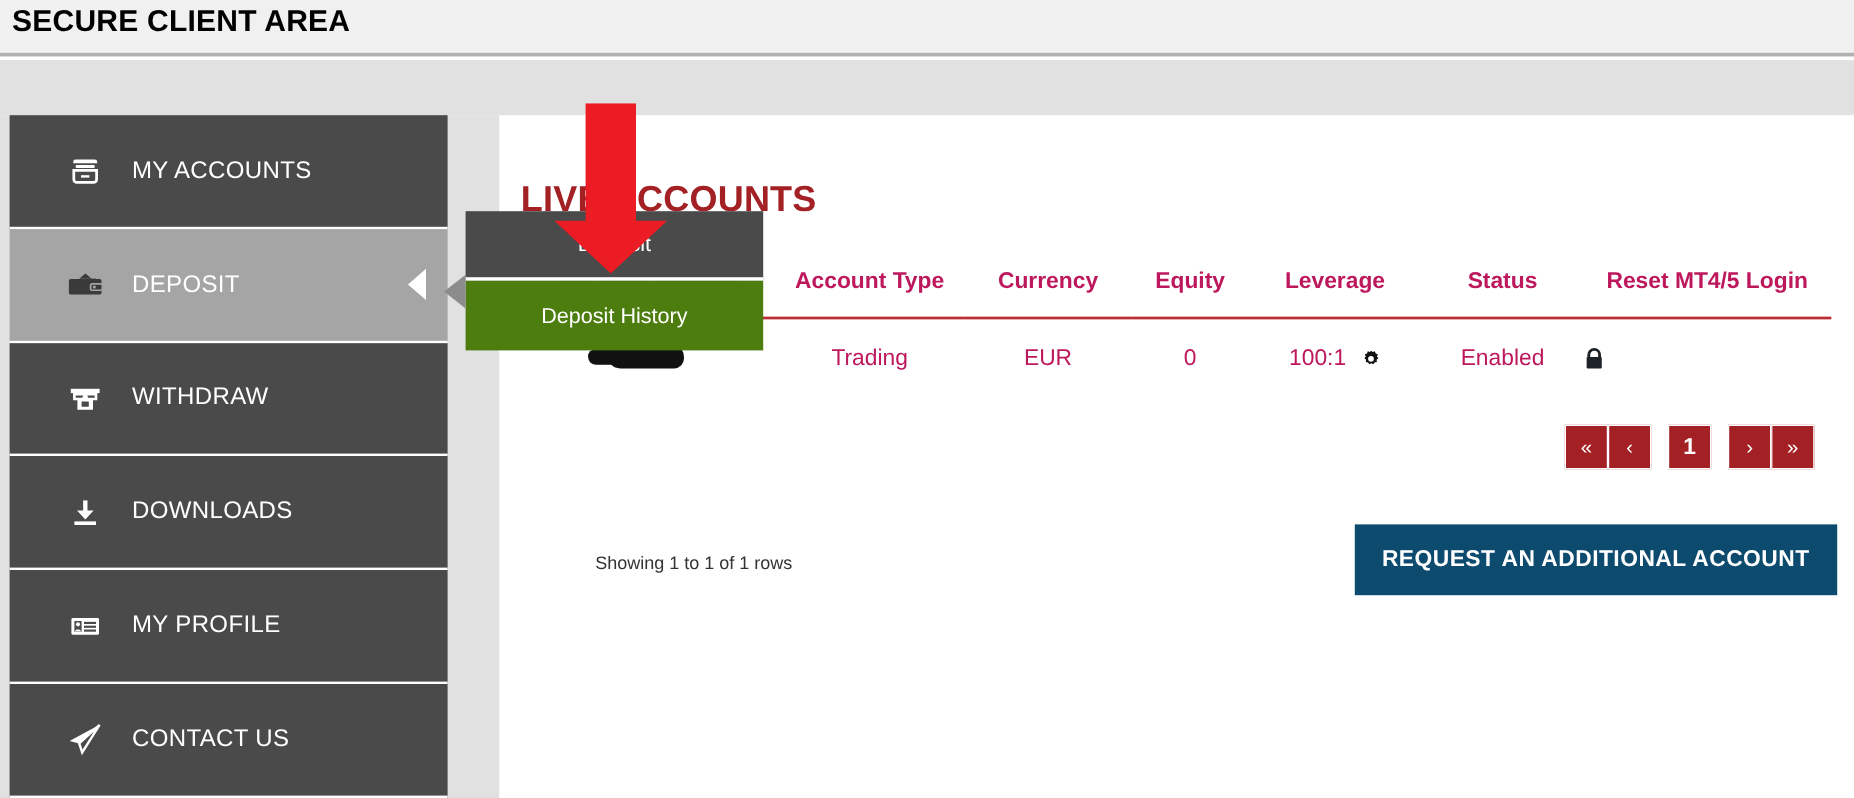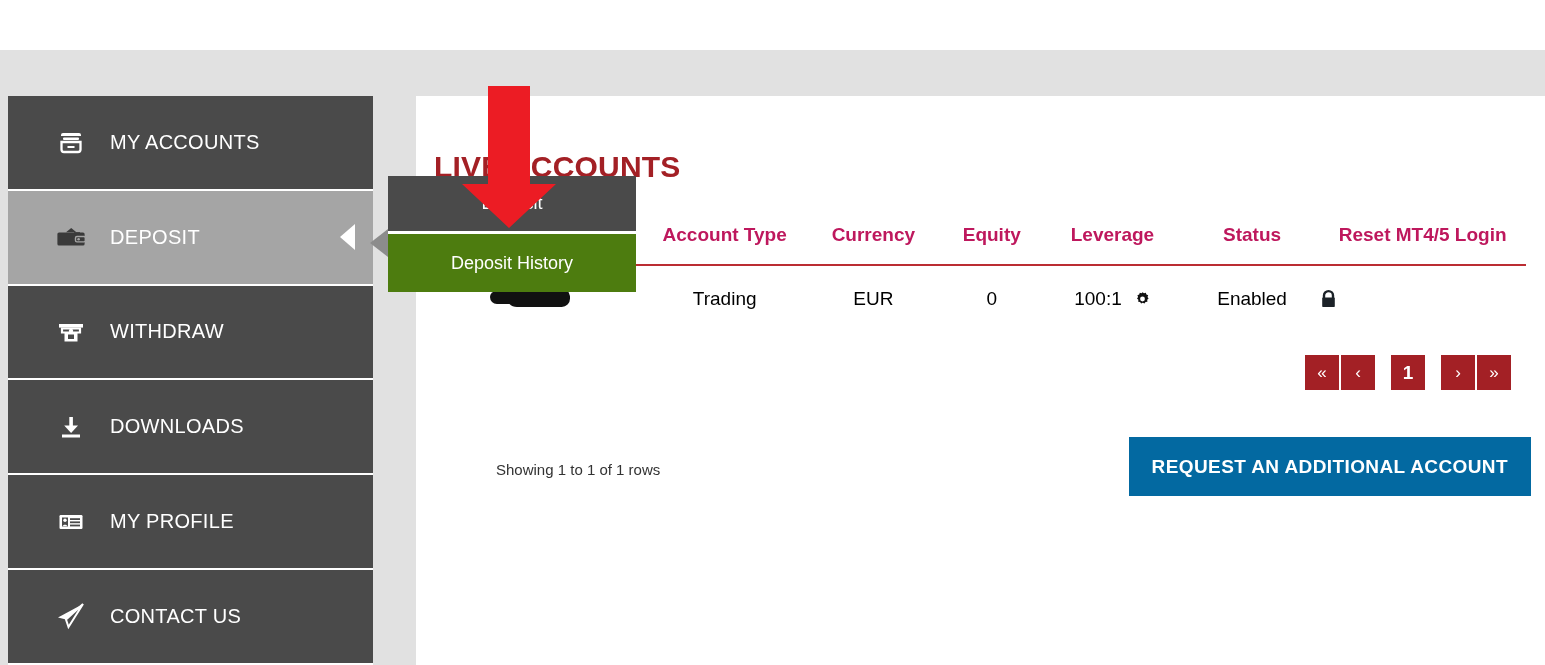--- a/index.html
+++ b/index.html
@@ -94,21 +94,21 @@
   .acct-table {
     position: absolute; left: 20px; top: 128px;
     width: 1090px; border-collapse: collapse;
   }
   .acct-table th {
     font-size: 19px; font-weight: bold; color: #be185d;
     padding: 0 0 18px 0; text-align: center; white-space: nowrap;
   }
   .acct-table thead tr { border-bottom: 2px solid #bb2d33; }
   .acct-table td {
-    font-size: 19px; color: #000000; text-align: center;
+    font-size: 19px; color: #be185d; text-align: center;
     padding: 22px 0 10px 0; white-space: nowrap;
   }
   .col-acct   { width: 215px; }
   .col-type   { width: 160px; }
   .col-curr   { width: 145px; }
   .col-eq     { width: 100px; }
   .col-lev    { width: 150px; }
   .col-status { width: 140px; }
   .col-reset  { width: 210px; }
 
@@ -139,37 +139,40 @@
   .pg-btn {
     width: 36px; height: 37px; background: #a32025;
     border: 1px solid #ffffff;
     color: #ffffff; font-size: 17px;
     display: flex; align-items: center; justify-content: center;
     cursor: pointer;
   }
   .pg-btn.current { font-weight: bold; font-size: 19px; }
   .request-btn {
     position: absolute; right: 14px; top: 341px;
-    background: #0369a1; color: #ffffff;
+    background: #0c4a6e; color: #ffffff;
     font-size: 19px; font-weight: bold; letter-spacing: 0.4px;
     padding: 19px 23px 18px 23px;
     border: none; cursor: pointer; white-space: nowrap;
   }
 
   
   .annot-arrow {
     position: absolute; left: 462px; top: 86px;
     width: 94px; height: 142px; z-index: 60; pointer-events: none;
   }
 </style>
 </head>
 <body>
 
 <div id="app">
 
+  <div class="topbar">
+    <div class="topbar-title">SECURE CLIENT AREA</div>
+  </div>
   <div class="subbar"></div>
   <div class="page-bg"></div>
 
   <div class="sidebar">
 
     <div class="nav-item">
       <span class="nav-icon">
         <svg width="34" height="34" viewBox="0 0 34 34">
           <path d="M9 8 h16 a2 2 0 0 1 2 2 v1 H7 v-1 a2 2 0 0 1 2 -2 z" fill="#ffffff"></path>
           <rect x="9" y="12.5" width="16" height="2.4" rx="1" fill="#ffffff"></rect>

